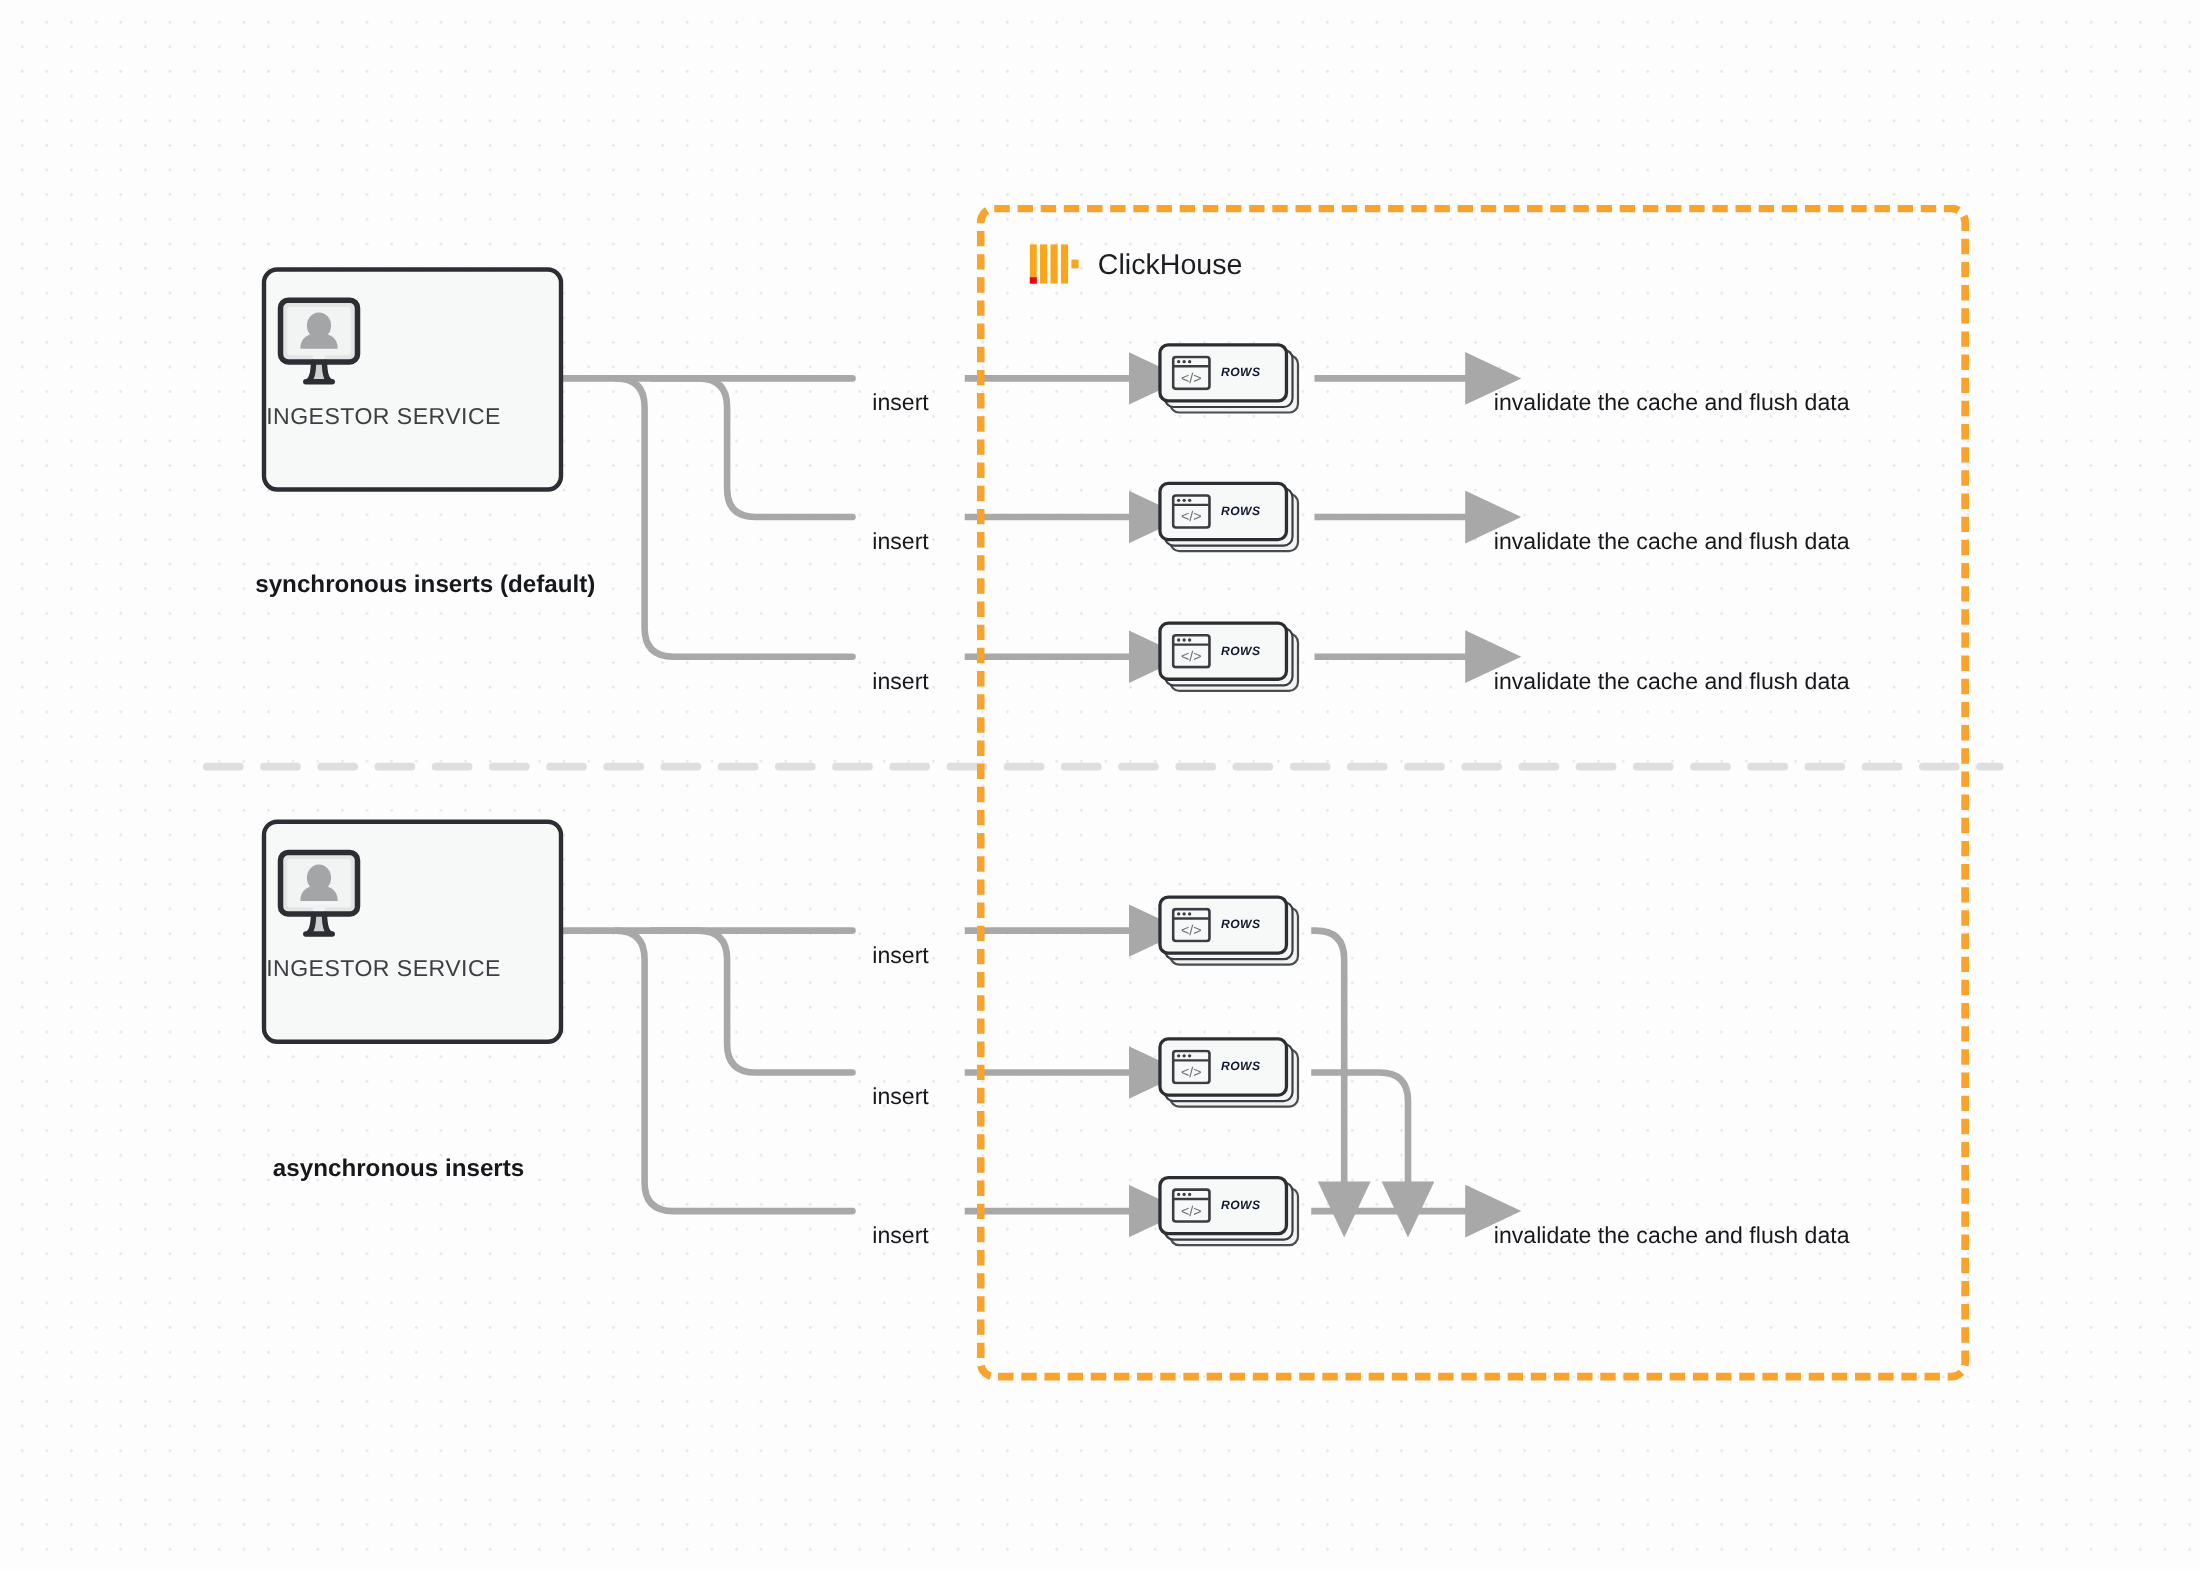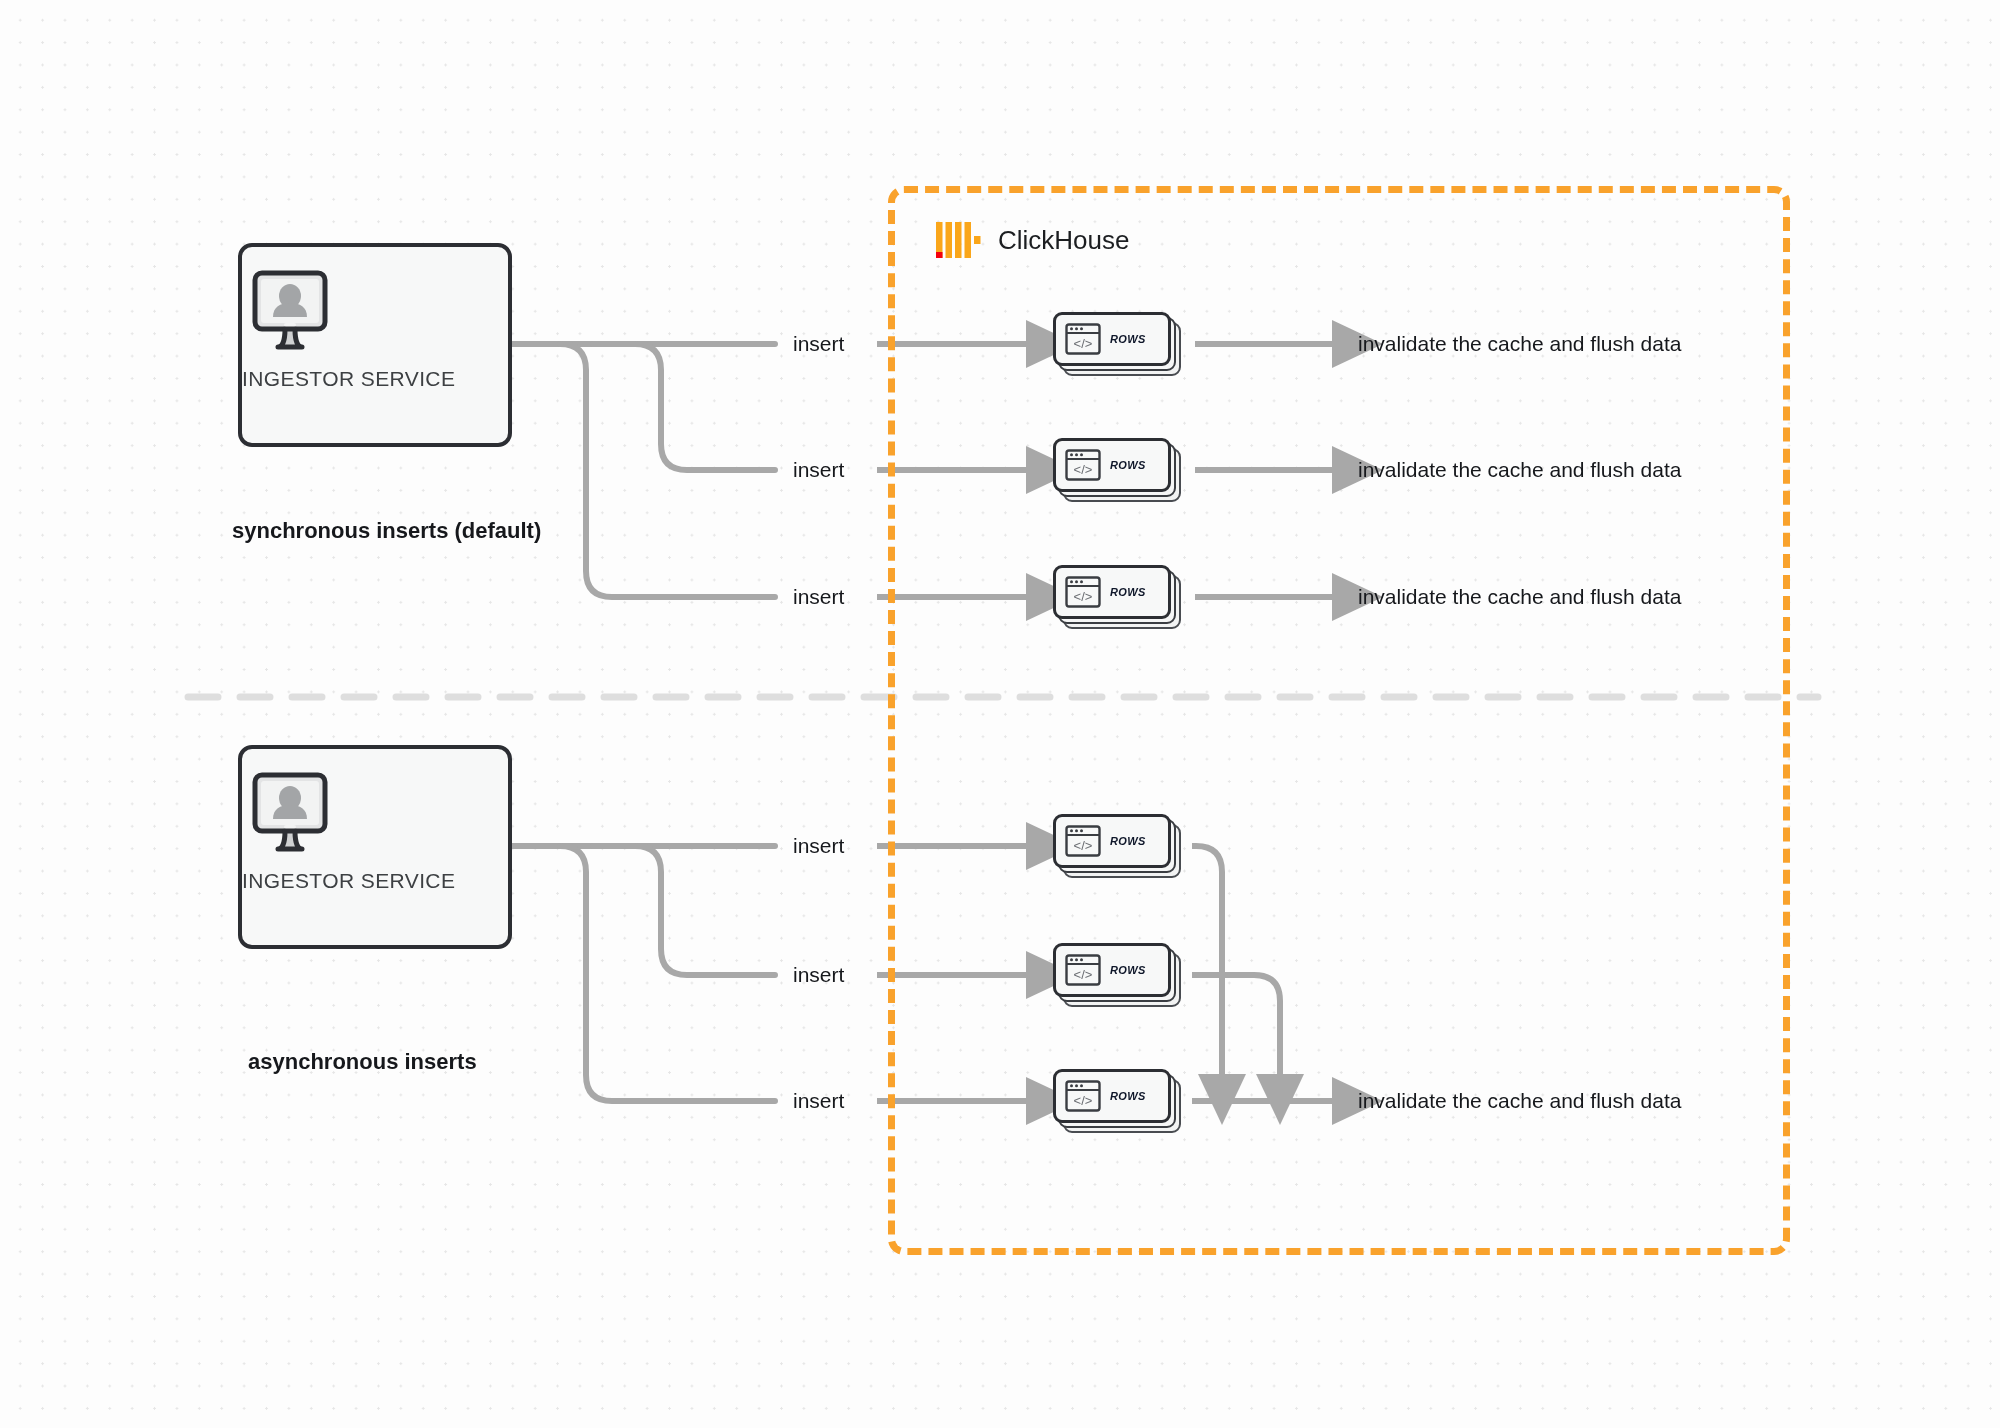--- a/index.html
+++ b/index.html
@@ -137,20 +137,21 @@
   }
 
   
   .edge-label {
     position: absolute;
     font-size: 21px;
     color: #16181c;
     white-space: nowrap;
     font-family: "Liberation Sans", sans-serif;
     transform: translateY(-50%);
+    margin-top: 23px;
   }
   .edge-label.insert { color: #16181c; }
 </style>
 </head>
 <body>
 
 <div id="canvas">
 
   <svg id="svg-layer" viewBox="0 0 2000 1428">
     <defs>

